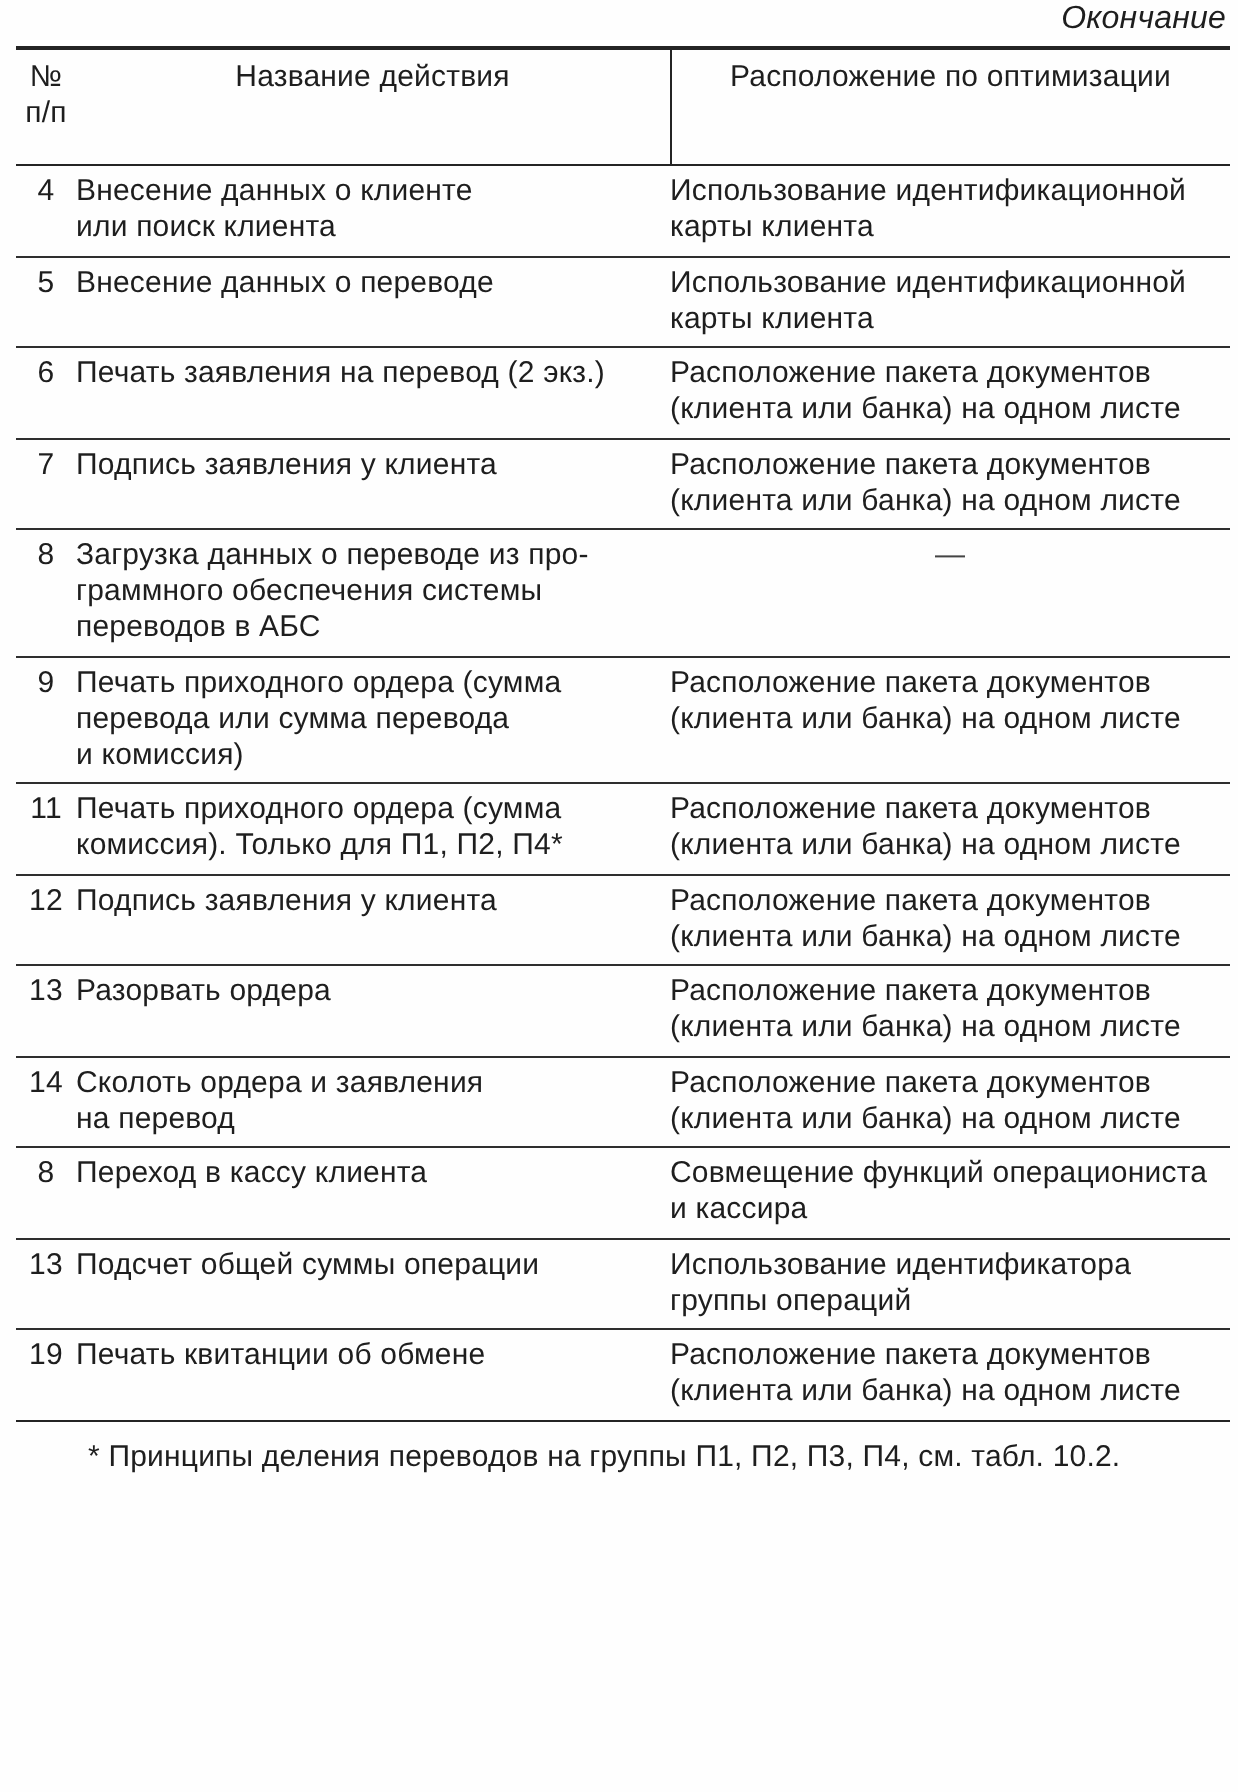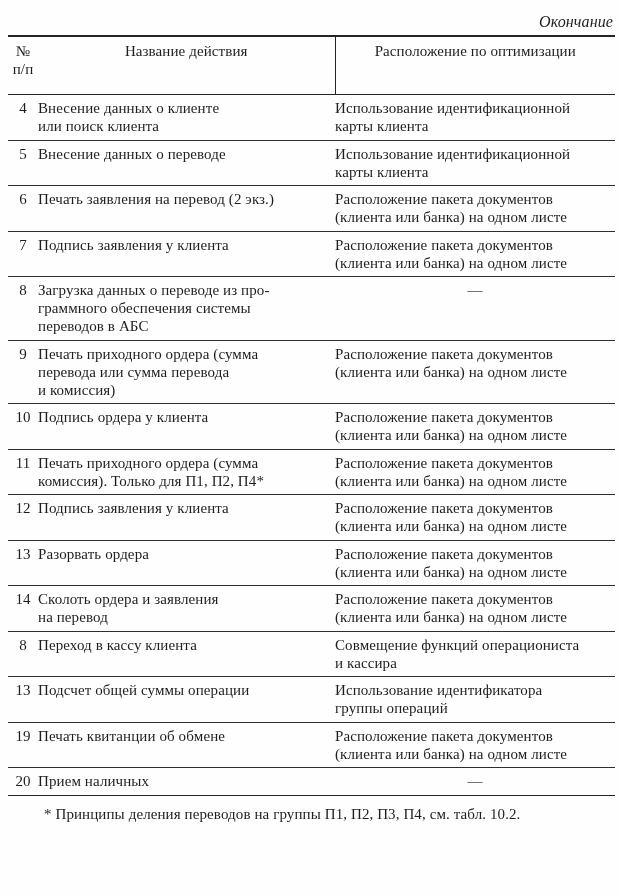--- a/index.html
+++ b/index.html
@@ -2,23 +2,23 @@
 <html lang="ru"><head>
 <meta charset="utf-8">
 <style>
   html, body { margin: 0; padding: 0; background: #ffffff; }
   .page {
     position: relative;
     width: 619px;
     height: 896px;
     box-sizing: border-box;
     background: #fefefe;
-    font-family: Liberation Serif, serif;
+    font-family: Liberation Sans, sans-serif;
     color: #1e1e1e;
-    padding-top: 12px;
+    padding-top: 0;
     overflow: hidden;
     letter-spacing: 0.1px;
   }
   .continuation {
     font-style: italic;
     font-size: 16px;
     line-height: 19px;
     text-align: right;
     padding-right: 6px;
     margin-bottom: 4px;
@@ -122,26 +122,20 @@
       </tr>
       <tr>
         <td class="c-num">9</td>
         <td class="c-act">Печать приходного ордера (сумма
 перевода или сумма перевода
 и комиссия)</td>
         <td class="c-opt">Расположение пакета документов
 (клиента или банка) на одном листе</td>
       </tr>
       <tr>
-        <td class="c-num">10</td>
-        <td class="c-act">Подпись ордера у клиента</td>
-        <td class="c-opt">Расположение пакета документов
-(клиента или банка) на одном листе</td>
-      </tr>
-      <tr>
         <td class="c-num">11</td>
         <td class="c-act">Печать приходного ордера (сумма
 комиссия). Только для П1, П2, П4*</td>
         <td class="c-opt">Расположение пакета документов
 (клиента или банка) на одном листе</td>
       </tr>
       <tr>
         <td class="c-num">12</td>
         <td class="c-act">Подпись заявления у клиента</td>
         <td class="c-opt">Расположение пакета документов
@@ -171,23 +165,18 @@
         <td class="c-act">Подсчет общей суммы операции</td>
         <td class="c-opt">Использование идентификатора
 группы операций</td>
       </tr>
       <tr>
         <td class="c-num">19</td>
         <td class="c-act">Печать квитанции об обмене</td>
         <td class="c-opt">Расположение пакета документов
 (клиента или банка) на одном листе</td>
       </tr>
-      <tr>
-        <td class="c-num">20</td>
-        <td class="c-act">Прием наличных</td>
-        <td class="c-opt dash">—</td>
-      </tr>
     </tbody>
   </table>
 
   <div class="footnote">* Принципы деления переводов на группы П1, П2, П3, П4, см. табл. 10.2.</div>
 
 </div>
 
 </body></html>

